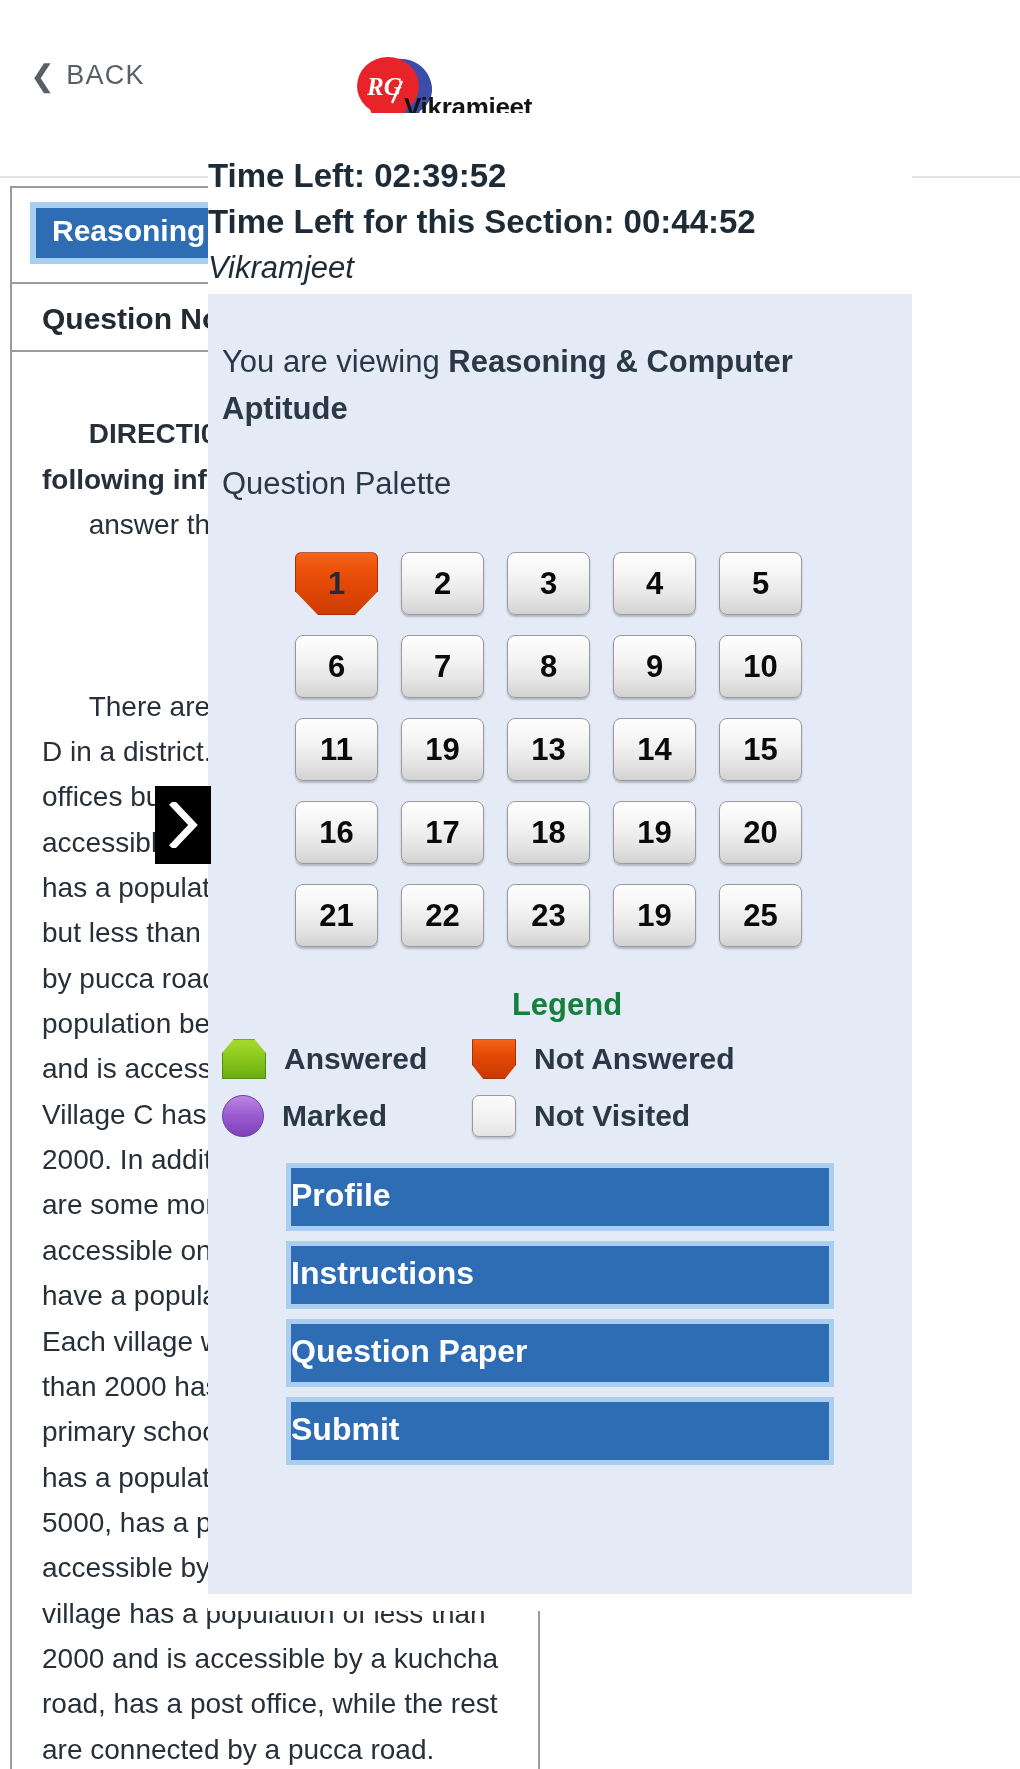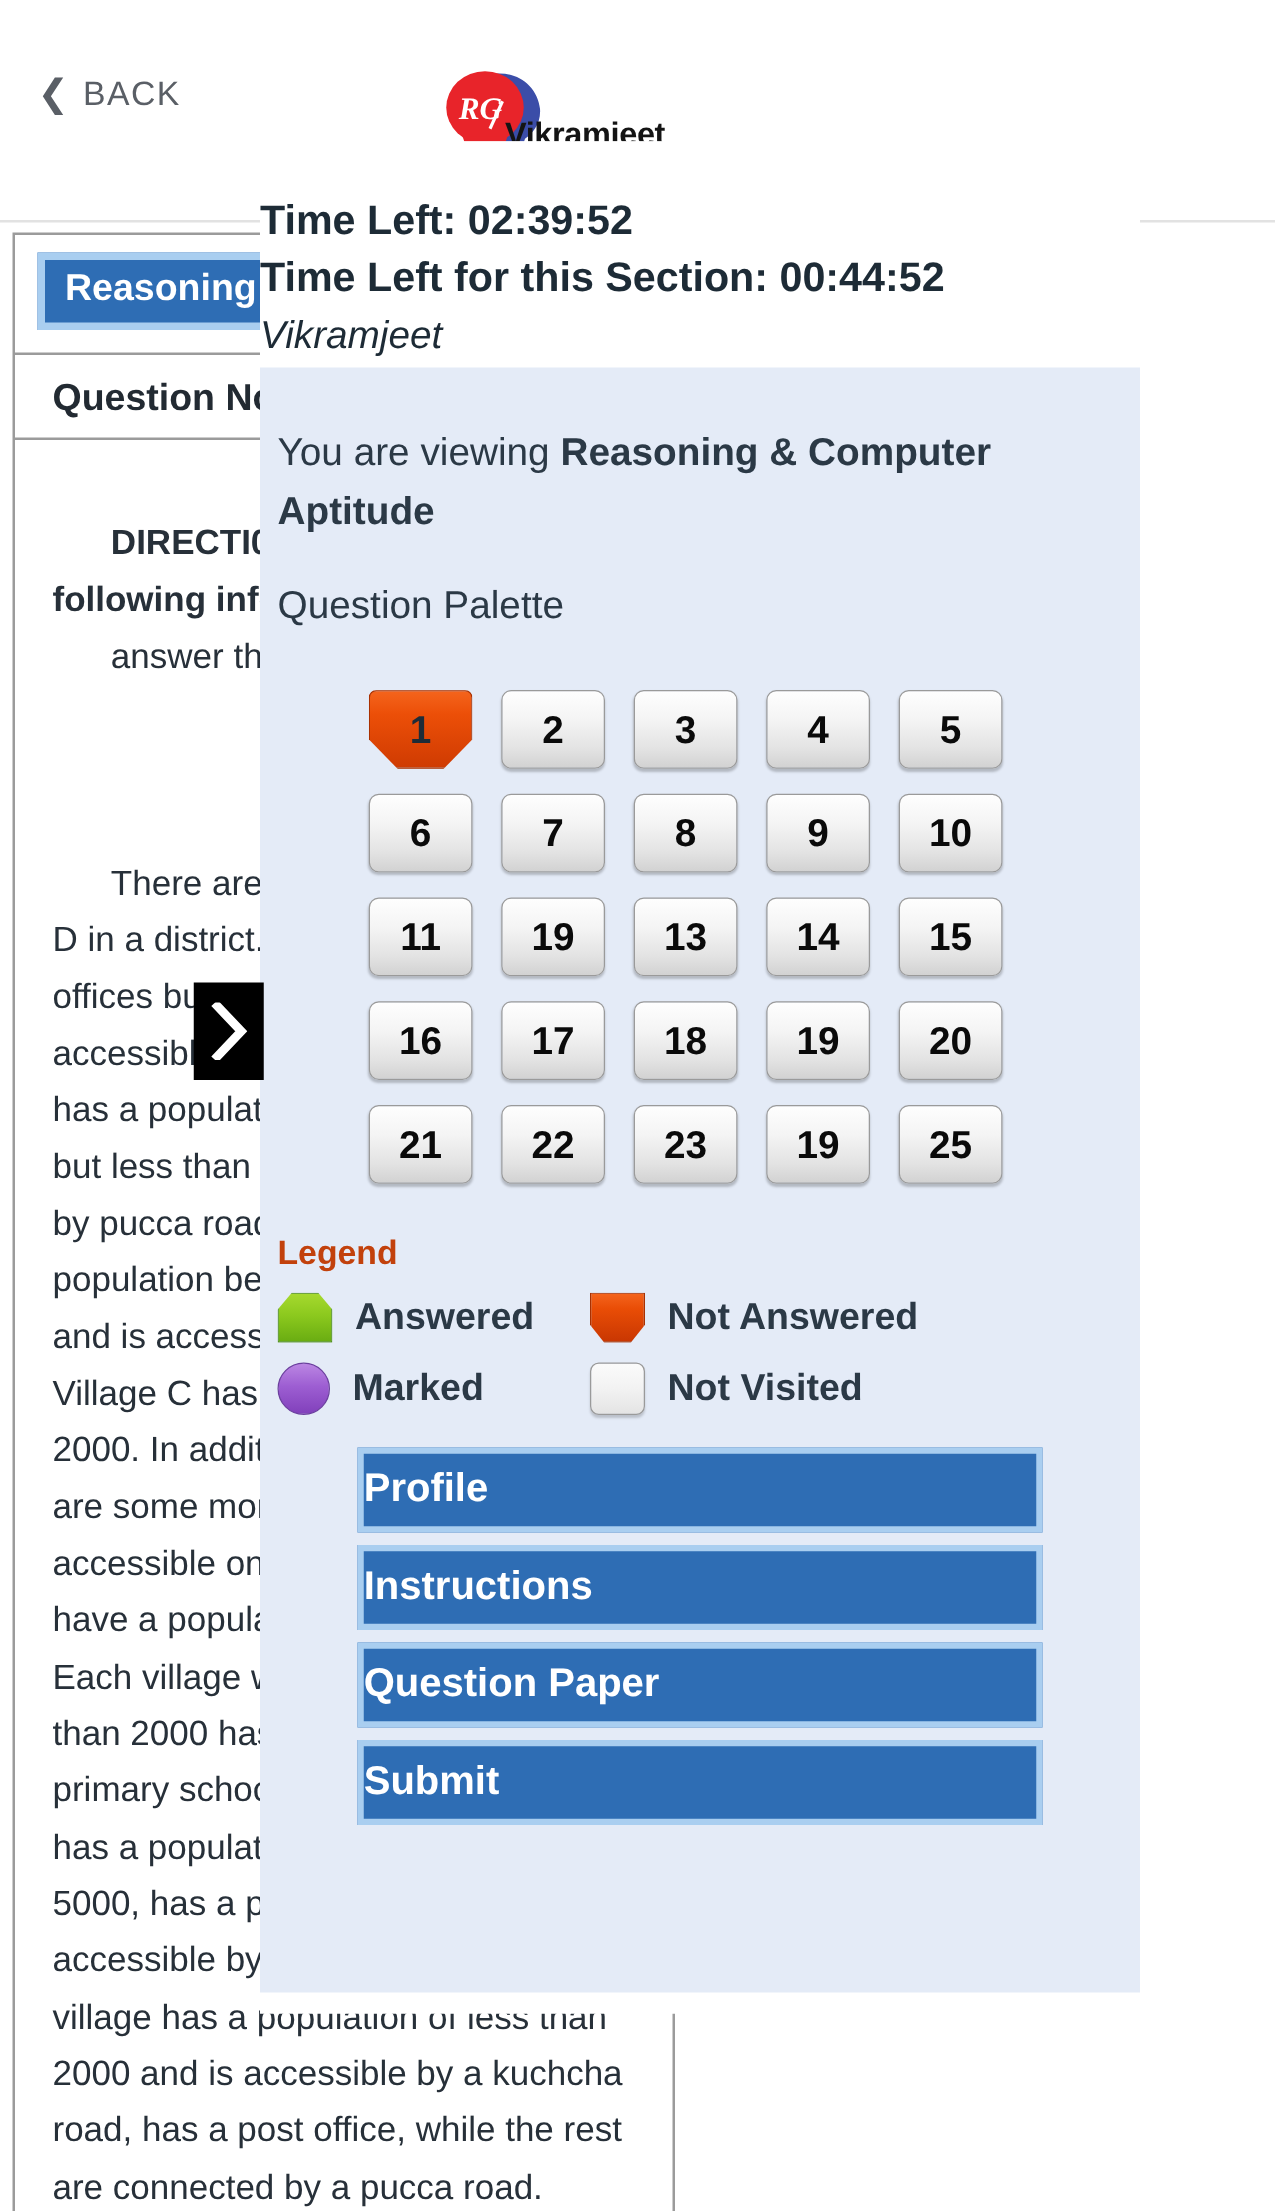--- a/index.html
+++ b/index.html
@@ -182,23 +182,24 @@
     border-radius: 6px;
     background: linear-gradient(180deg, #f4641c 0%, #ec4f08 30%, #cf3b02 100%);
     color: #1e2c38;
     clip-path: polygon(0% 0%, 100% 0%, 100% 62%, 72% 100%, 28% 100%, 0% 62%);
     box-shadow: none;
   }
 
   
   .legend-head {
     margin: 40px 0 0 14px;
-    font-size: 27px;
-    font-weight: bold;
-    color: #c2410c;
+    font-size: 31px;
+    font-weight: bold;
+    color: #15803d;
+    text-align: center;
   }
   .legend-grid {
     margin: 16px 0 0 14px;
     display: grid;
     grid-template-columns: 250px auto;
     row-gap: 16px;
   }
   .legend-item {
     display: flex;
     align-items: center;

